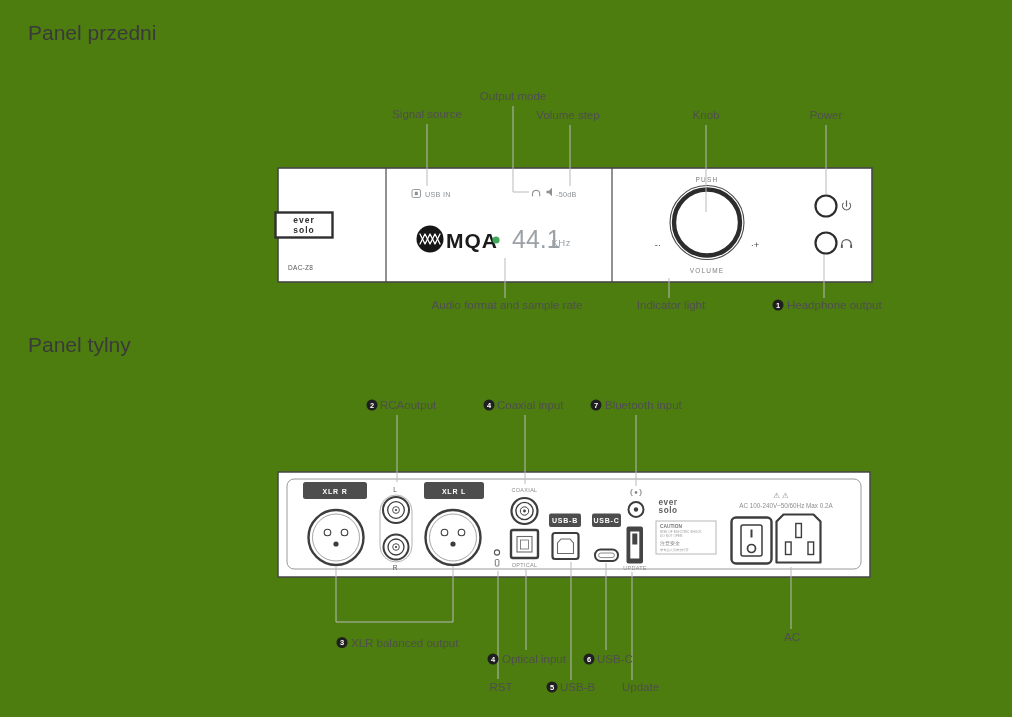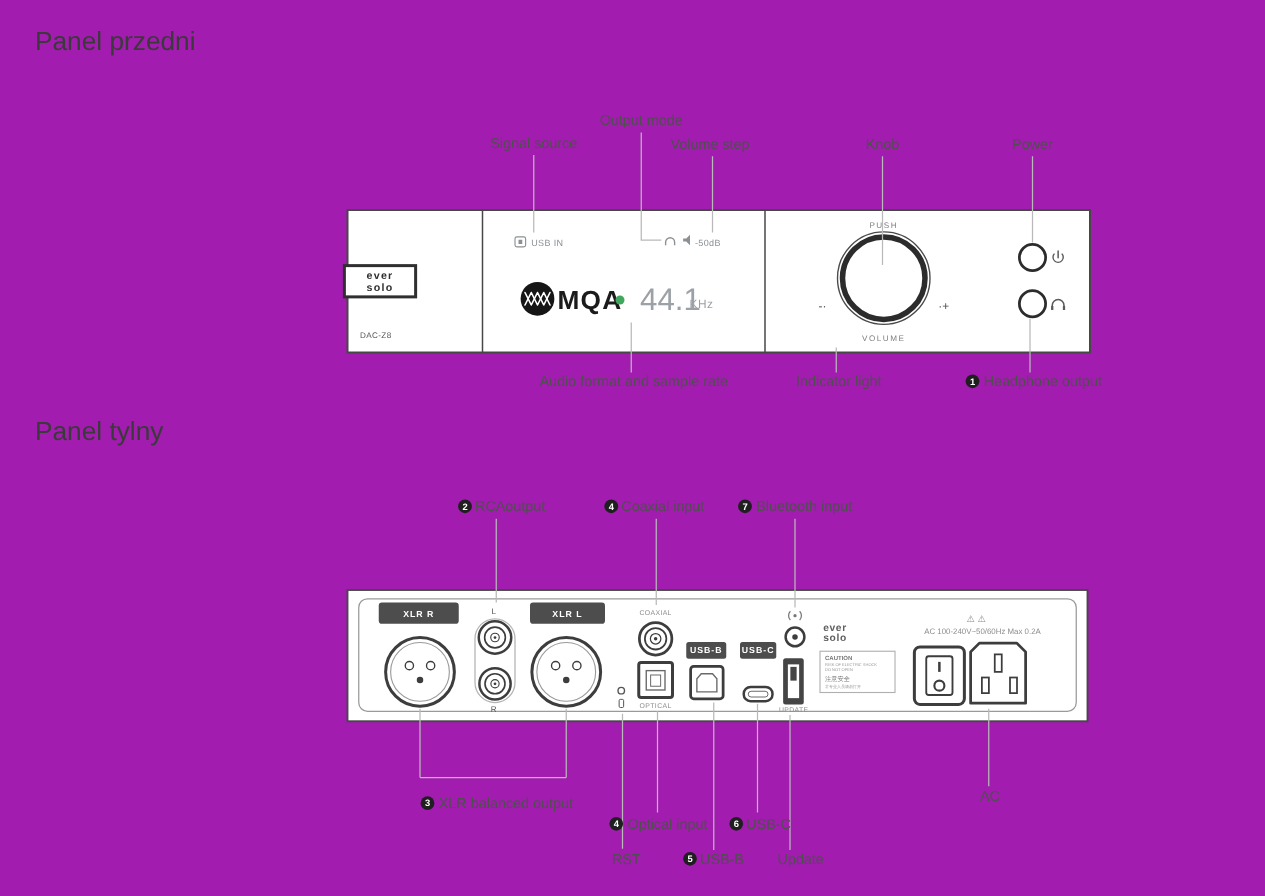--- a/index.html
+++ b/index.html
@@ -1,16 +1,16 @@
 <!DOCTYPE html>
 <html><head>
 <meta charset="utf-8">
 <style>
   html,body{margin:0;padding:0;background:#ffffff;}
-  .wrap{position:relative;width:1012px;height:717px;background:#a21caf;overflow:hidden;}
+  .wrap{position:relative;width:1012px;height:717px;background:#4d7c0f;overflow:hidden;}
   svg{display:block;}
   text{font-family:"Liberation Sans","DejaVu Sans",sans-serif;}
   .h1{font-size:21px;fill:#3a3a3a;font-weight:500;}
   .callout{font-size:11.5px;fill:#4f4f4f;}
   .mid{text-anchor:middle;}
   .badge-num{font-size:7.5px;fill:#ffffff;font-weight:700;text-anchor:middle;}
   .badge{fill:#1f1f1f;}
   .cline{stroke:#b9b9b9;stroke-width:1;fill:none;}
   .panel{fill:#ffffff;stroke:#474747;}
   .plate{fill:#4d4d4d;}

